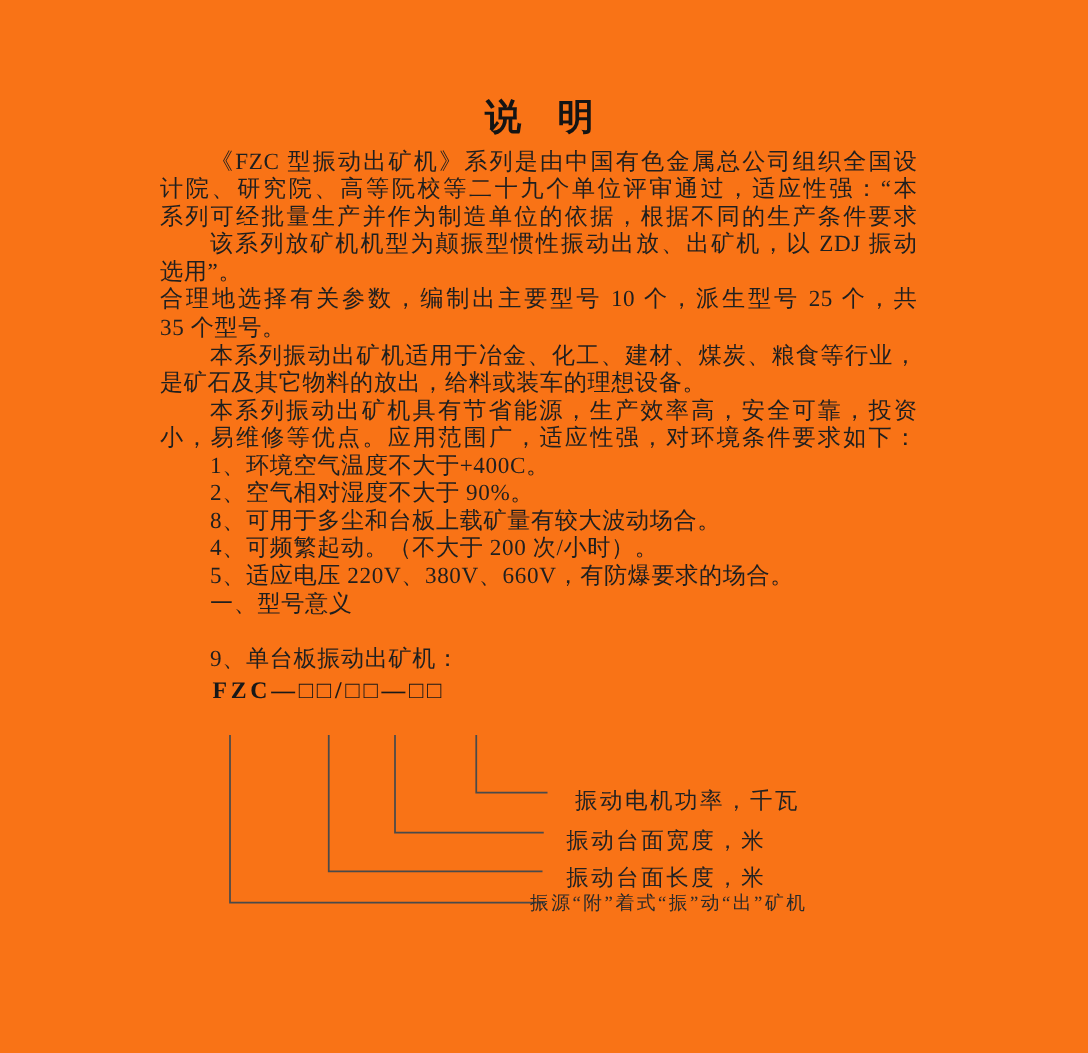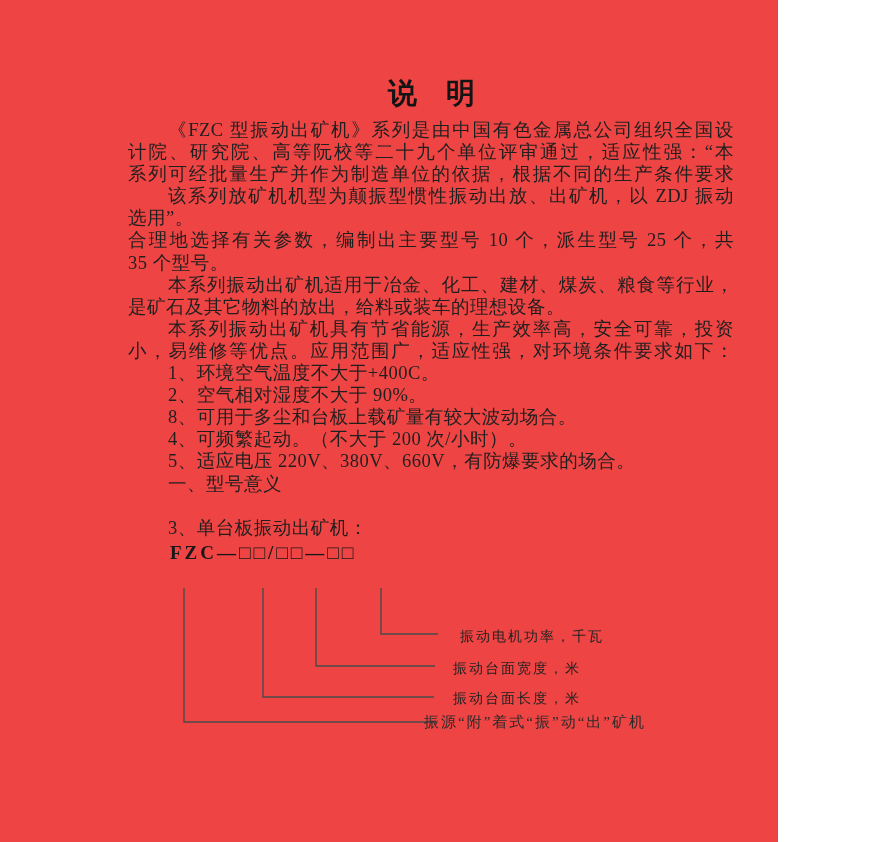--- a/index.html
+++ b/index.html
@@ -1,20 +1,20 @@
 <!DOCTYPE html>
 <html><head>
 <meta charset="utf-8">
 <style>
   html, body { margin: 0; padding: 0; background: #ffffff; }
   .page {
     position: relative;
-    width: 778px;
+    width: 870px;
     height: 842px;
-    background: #ef4444;
+    background: #f97316;
     overflow: hidden;
     color: #1f1f1f;
     font-family: "Liberation Serif", "DejaVu Serif", serif;
   }
   .doc-title {
     position: absolute;
     top: 76px;
     left: 128px;
     width: 607px;
     text-align: center;
@@ -69,21 +69,21 @@
     width: 870px; height: 842px;
     pointer-events: none;
   }
   .diagram-lines polyline {
     fill: none;
     stroke: #4a4a4a;
     stroke-width: 1.4;
   }
   .dg-label {
     position: absolute;
-    font-size: 14px;
+    font-size: 18px;
     letter-spacing: 2px;
     white-space: nowrap;
     color: #222222;
   }
   .dg-label.small {
     font-size: 15px;
     letter-spacing: 2px;
     color: #2a2a2a;
   }
 </style>
@@ -112,21 +112,21 @@
     <div class="bline">小，易维修等优点。应用范围广，适应性强，对环境条件要求如下：</div>
 
     <div class="bline noj ind">1、环境空气温度不大于+400C。</div>
     <div class="bline noj ind">2、空气相对湿度不大于 90%。</div>
     <div class="bline noj ind">8、可用于多尘和台板上载矿量有较大波动场合。</div>
     <div class="bline noj ind">4、可频繁起动。（不大于 200 次/小时）。</div>
     <div class="bline noj ind">5、适应电压 220V、380V、660V，有防爆要求的场合。</div>
 
     <div class="bline noj ind">一、型号意义</div>
 
-    <div class="subheading">3、单台板振动出矿机：</div>
+    <div class="subheading">9、单台板振动出矿机：</div>
 
     <div class="formula">FZC—□□/□□—□□</div>
   </div>
 
   <svg class="diagram-lines" viewBox="0 0 870 842" aria-hidden="true">
     <polyline points="184,588 184,722 436,722"></polyline>
     <polyline points="263,588 263,697 434,697"></polyline>
     <polyline points="316,588 316,666 435,666"></polyline>
     <polyline points="381,588 381,634 438,634"></polyline>
   </svg>

